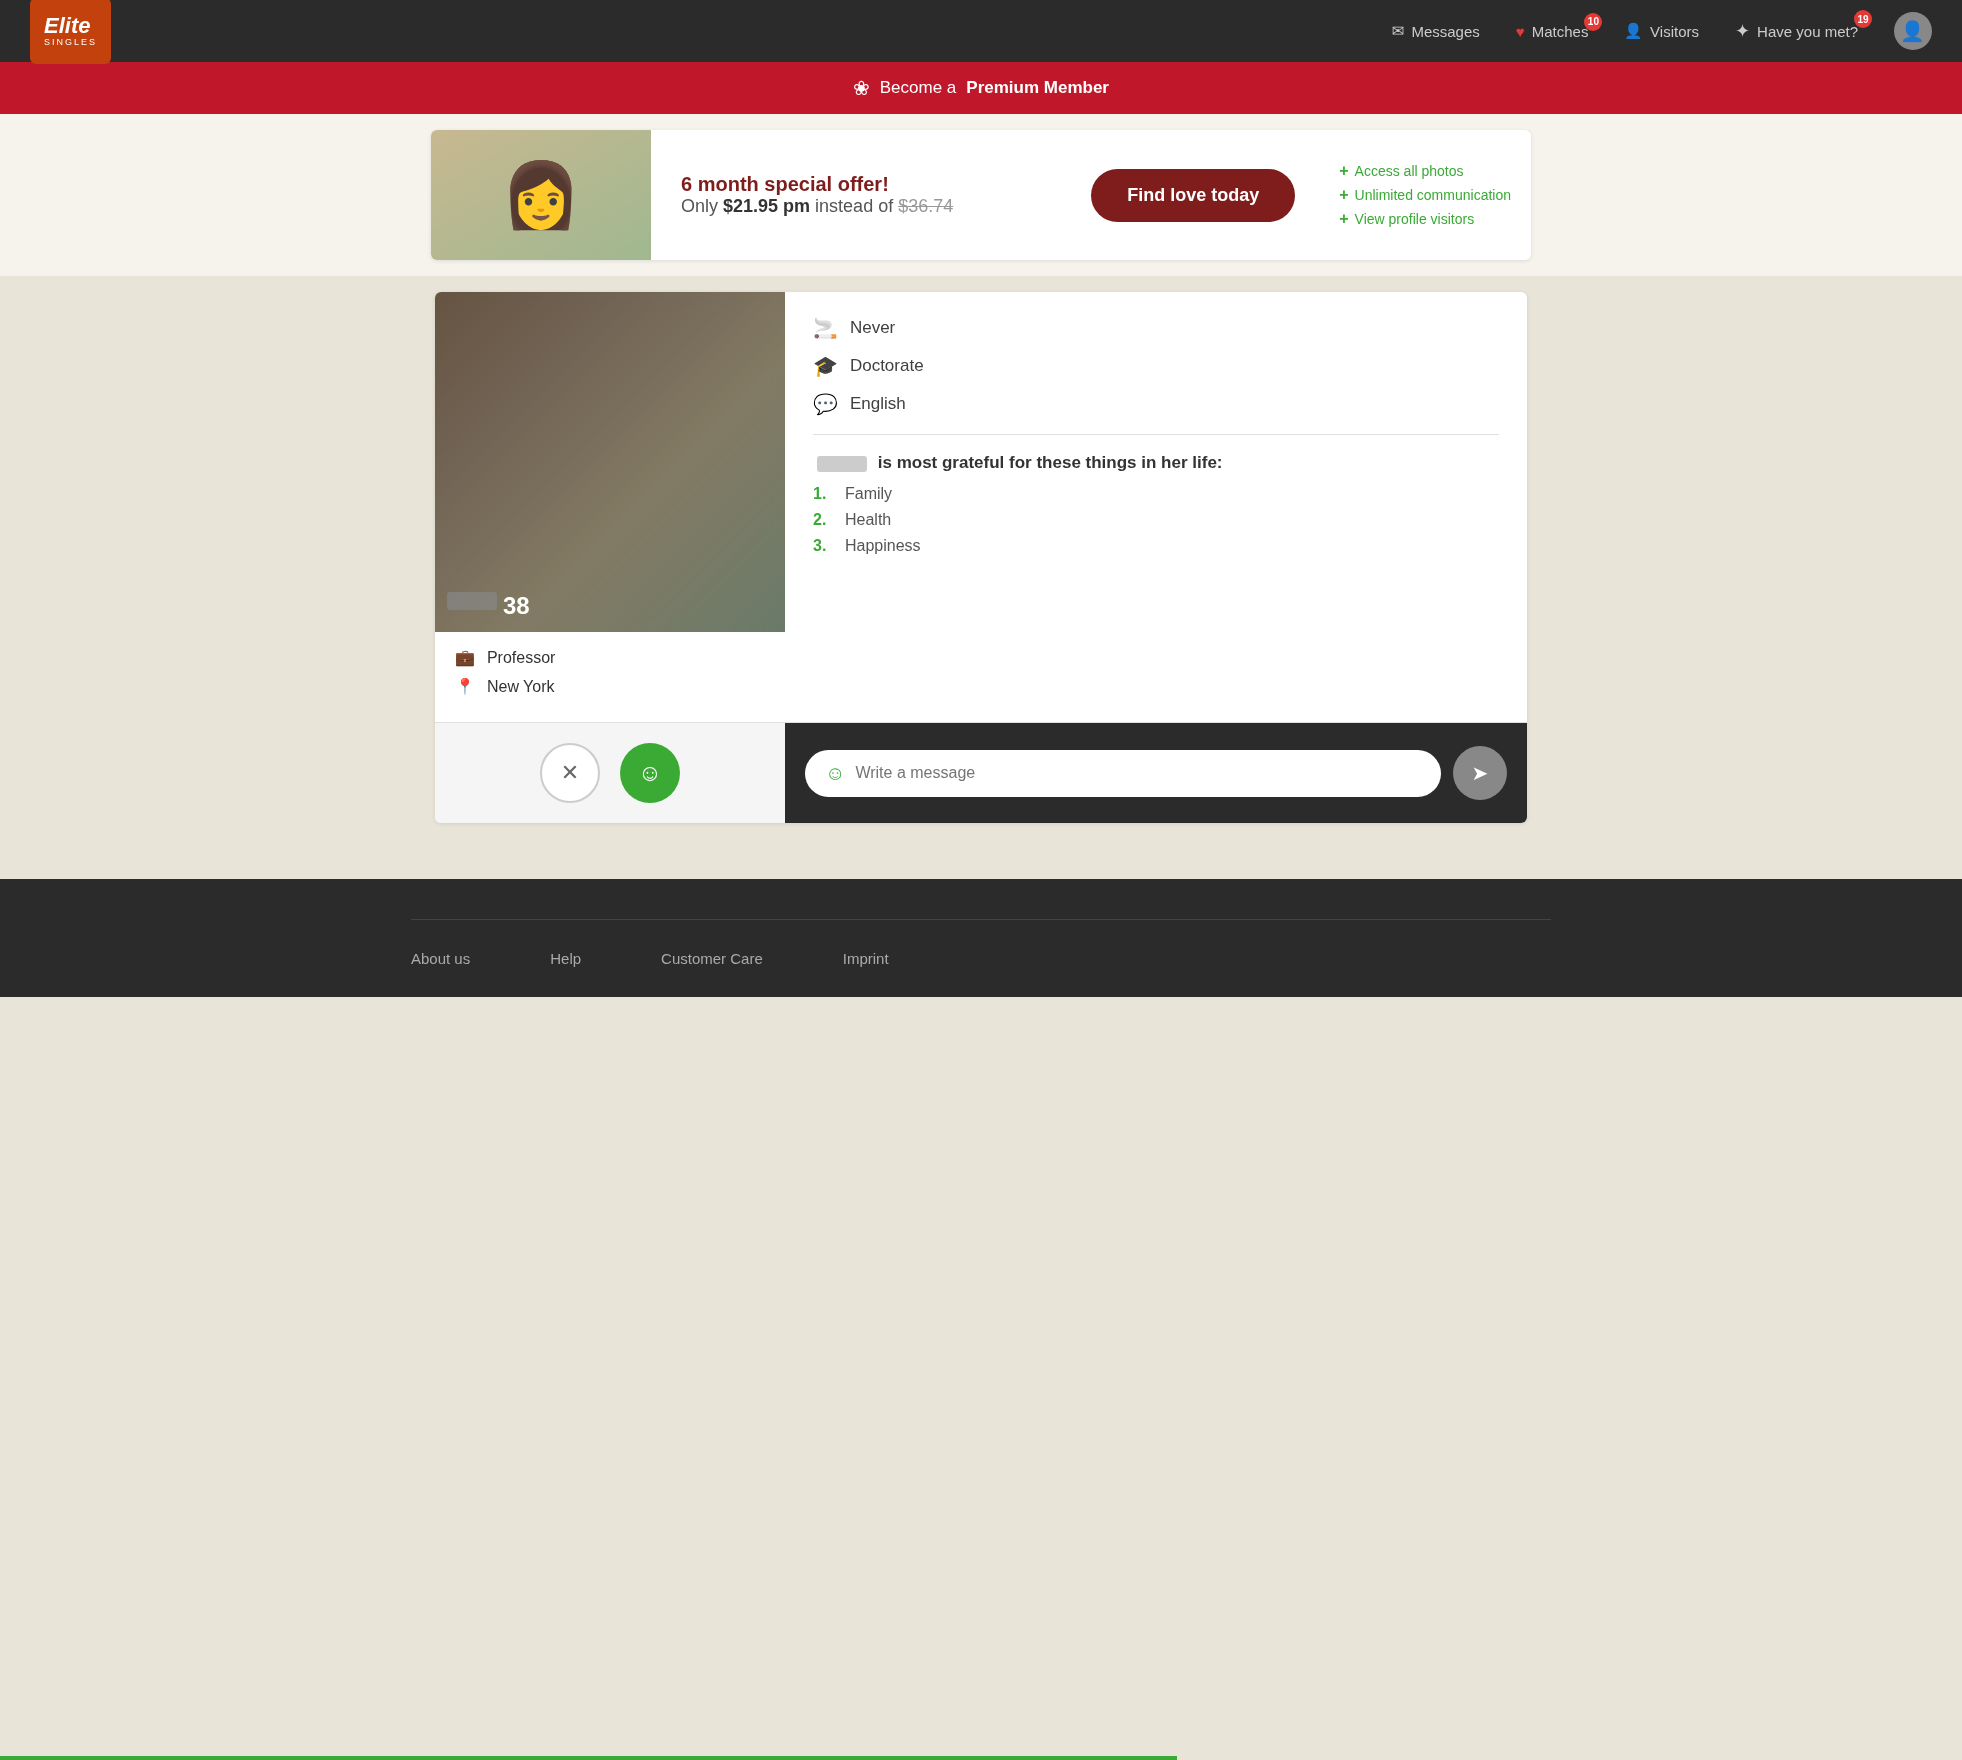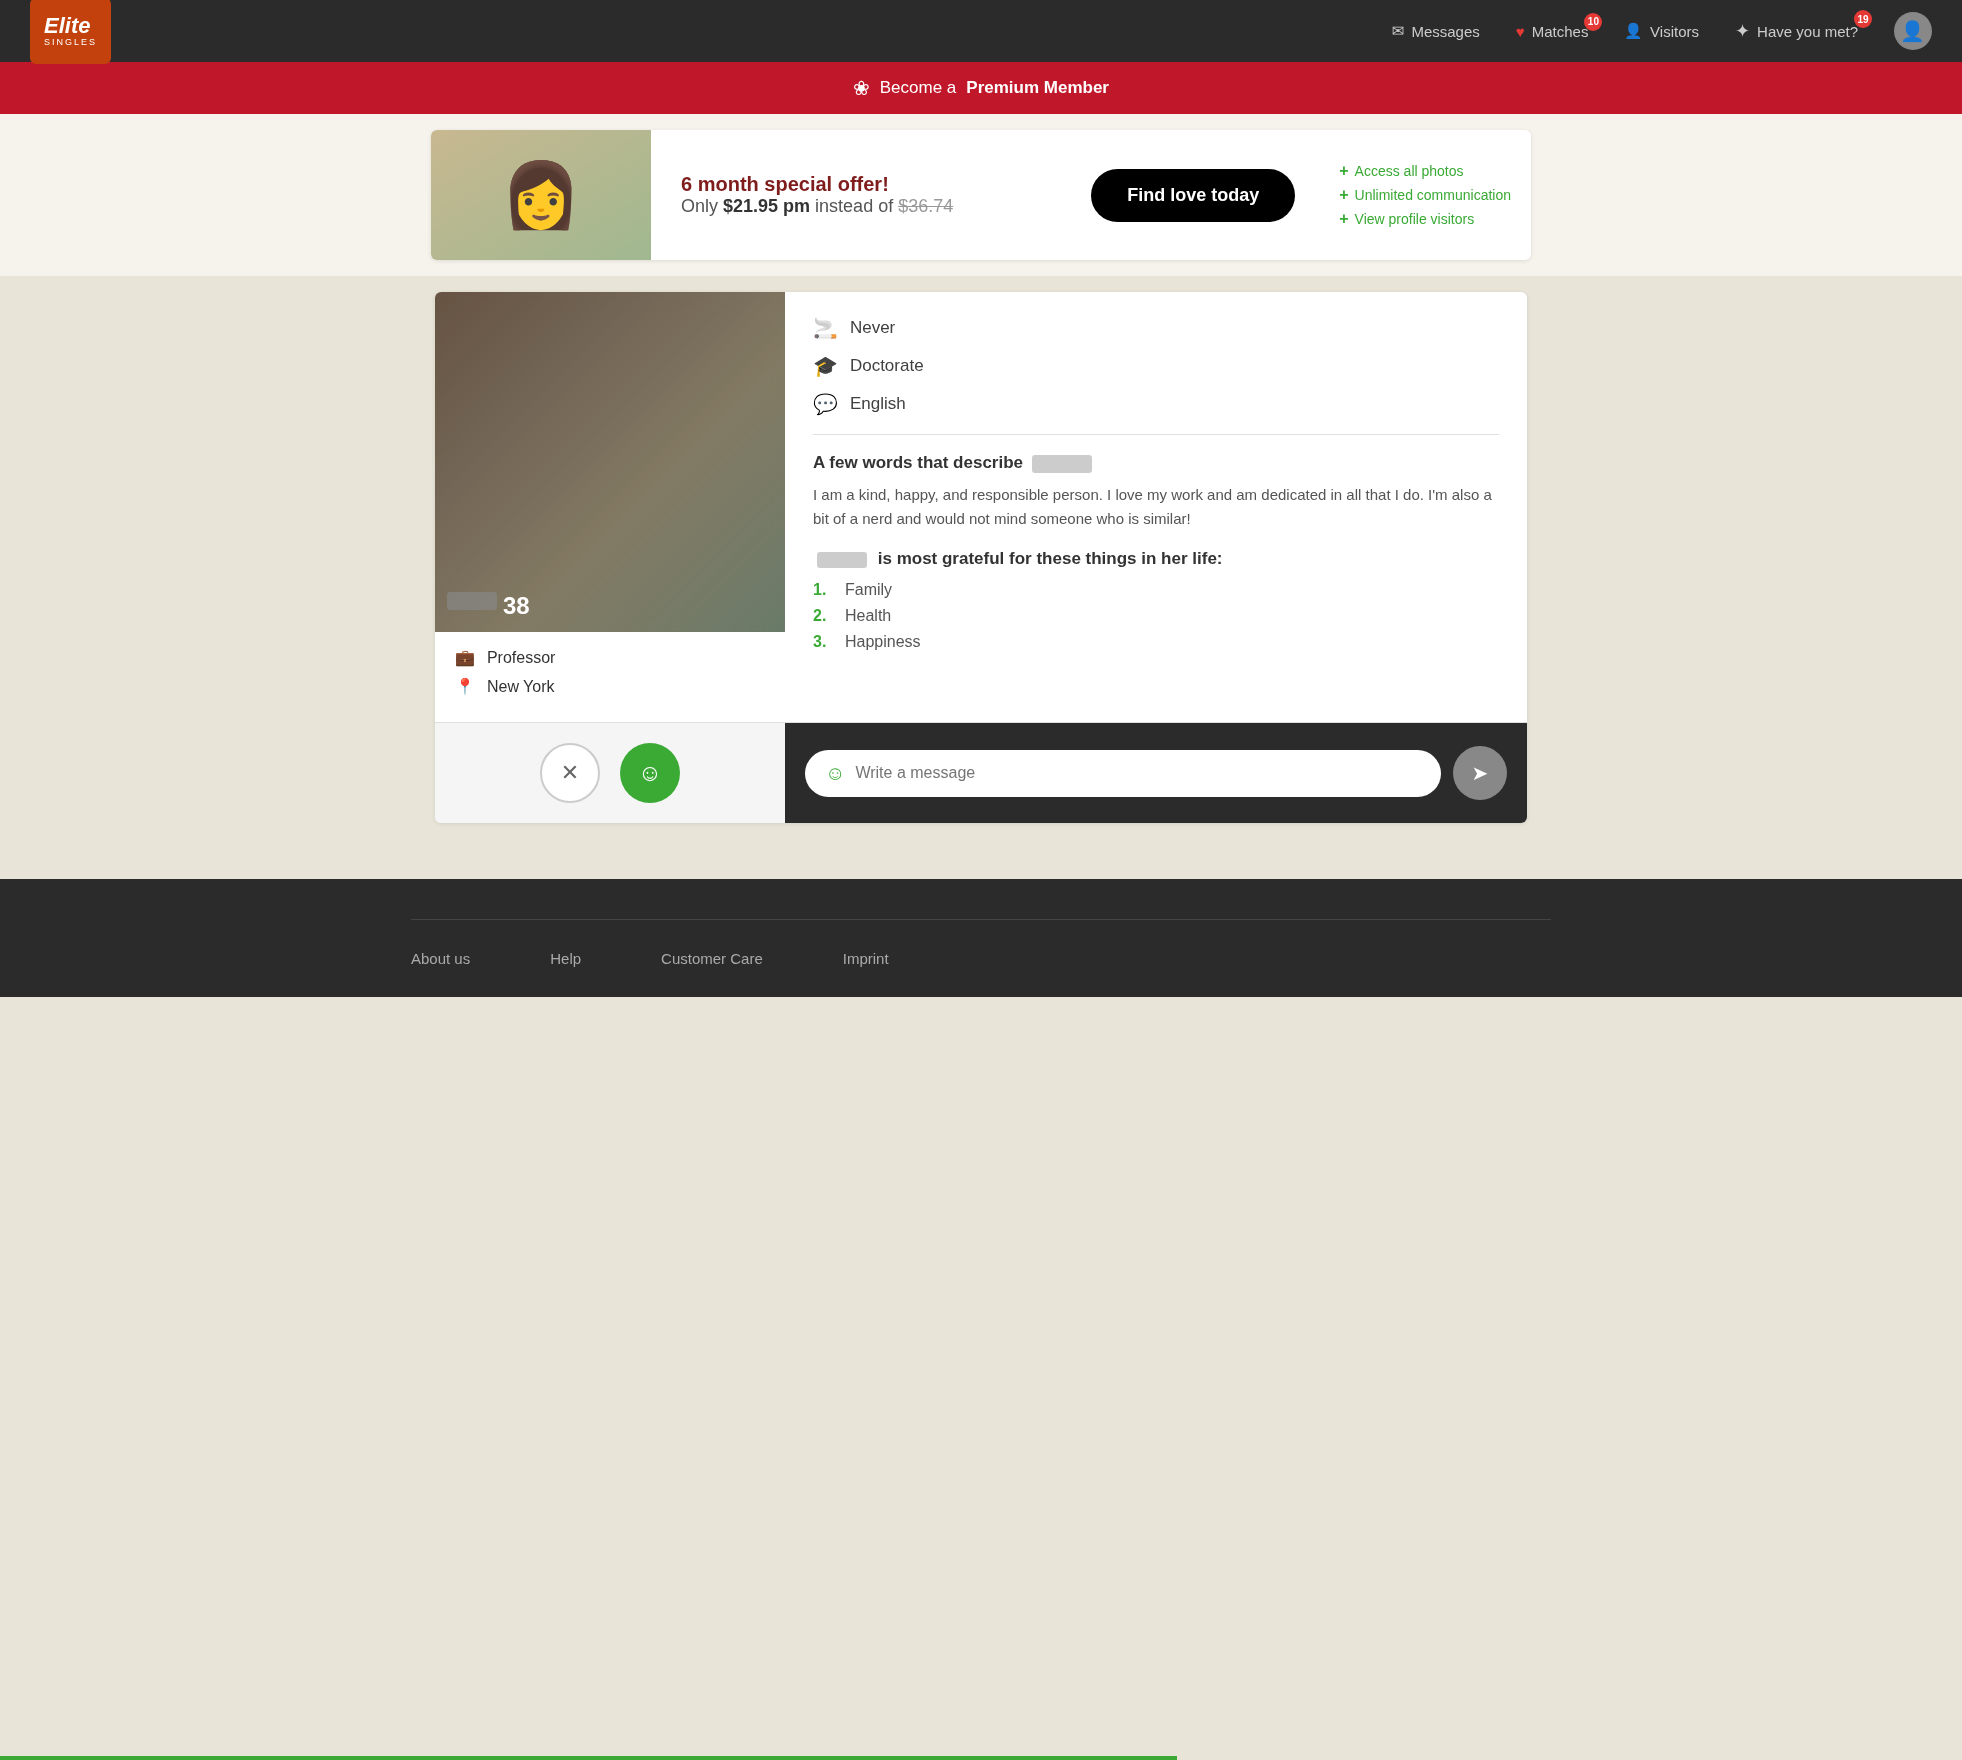--- a/index.html
+++ b/index.html
@@ -153,21 +153,21 @@
     }
     .offer-price .price-main {
       color: #333;
       font-weight: bold;
     }
     .offer-price .price-old {
       text-decoration: line-through;
       color: #999;
     }
     .offer-btn {
-      background: #000000;
+      background: #7f1d1d;
       color: white;
       border: none;
       border-radius: 30px;
       padding: 16px 36px;
       font-size: 18px;
       font-weight: bold;
       cursor: pointer;
       margin: 0 24px;
       white-space: nowrap;
     }
@@ -544,27 +544,20 @@
           <span class="detail-icon icon-graduate"></span>
           <span>Doctorate</span>
         </div>
         <div class="profile-detail-row">
           <span class="detail-icon icon-speech"></span>
           <span>English</span>
         </div>
 
         <hr class="divider">
 
-        <div class="describe-section">
-          <div class="describe-title">
-            <span>A few words that describe</span>
-            <span class="name-blur"></span>
-          </div>
-          <div class="describe-text">I am a kind, happy, and responsible person. I love my work and am dedicated in all that I do. I'm also a bit of a nerd and would not mind someone who is similar!</div>
-        </div>
 
         <div class="grateful-section">
           <div class="grateful-title">
             <span class="name-blur" style="display:inline-block; width:50px; height:16px; background:#ccc; border-radius:3px; vertical-align:middle; margin-right:6px;"></span>
             <span>is most grateful for these things in her life:</span>
           </div>
           <ul class="grateful-list">
             <li>
               <span class="list-num">1.</span>
               <span>Family</span>

